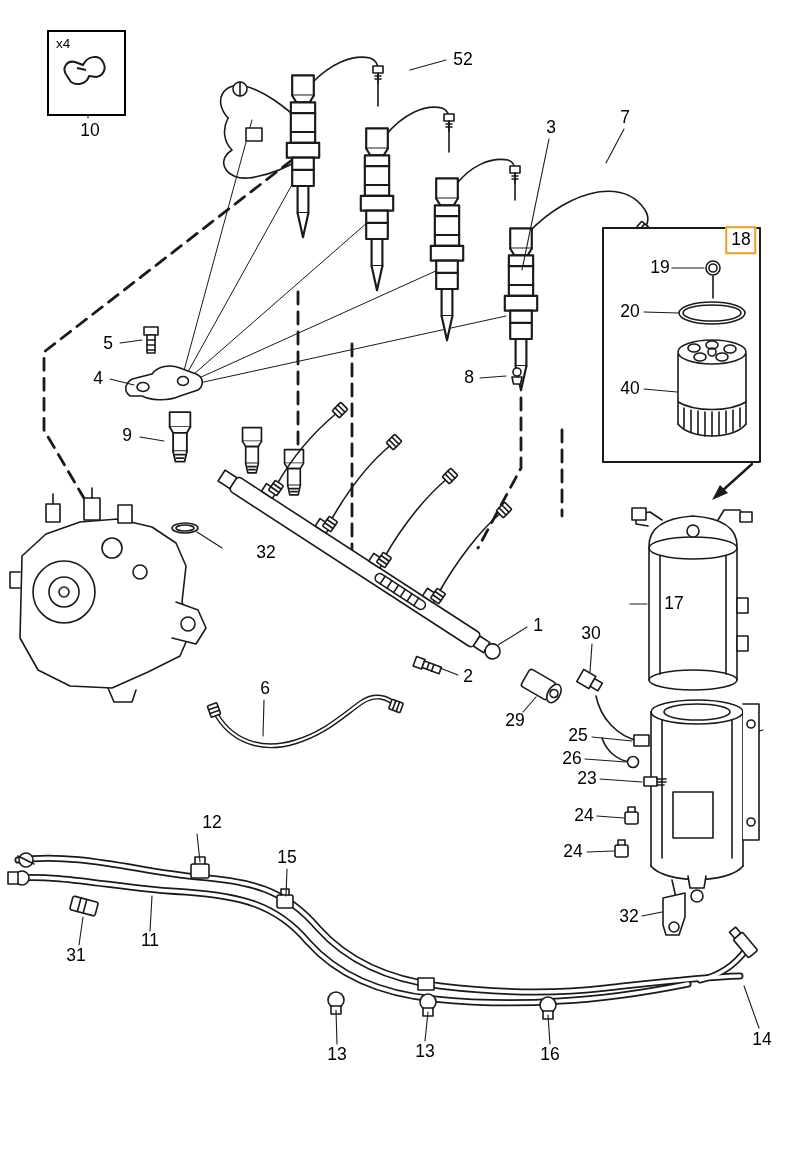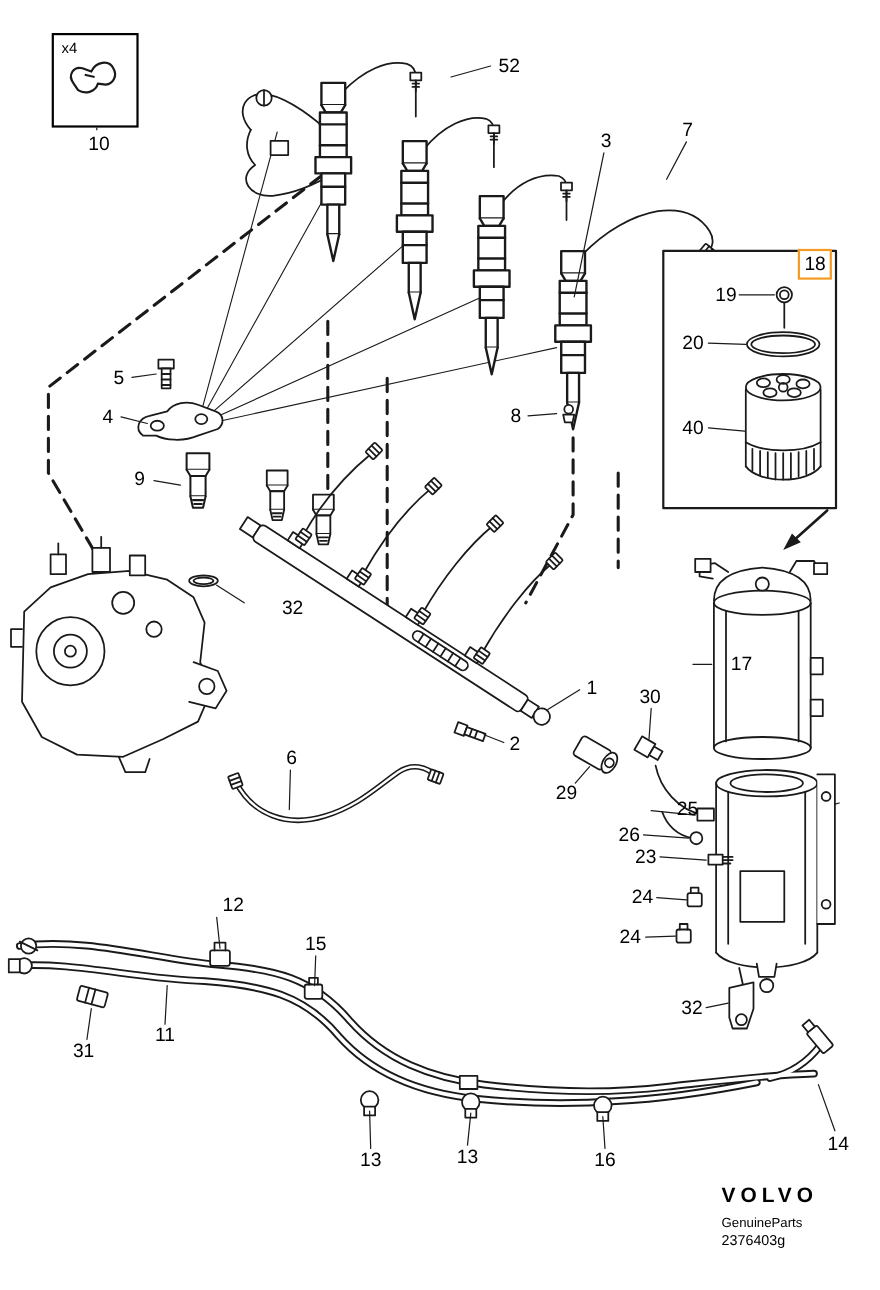--- a/index.html
+++ b/index.html
@@ -395,37 +395,32 @@
       <div class="callout" style="left: 108px; top: 344px;">5</div>
       <div class="callout" style="left: 98px; top: 379px;">4</div>
       <div class="callout" style="left: 127px; top: 436px;">9</div>
       <div class="callout" style="left: 234px; top: 553px; margin-left: 32px;">32</div>
       <div class="callout" style="left: 469px; top: 378px;">8</div>
       <div class="callout" style="left: 631px; top: 604px; margin-left: 43px;">17</div>
       <div class="callout" style="left: 538px; top: 626px;">1</div>
       <div class="callout" style="left: 591px; top: 634px;">30</div>
       <div class="callout" style="left: 468px; top: 677px;">2</div>
       <div class="callout" style="left: 515px; top: 721px;">29</div>
-      <div class="callout" style="left: 578px; top: 736px; margin-left: 47px;">25</div>
+      <div class="callout" style="left: 578px; top: 736px;">25</div>
       <div class="callout" style="left: 572px; top: 759px;">26</div>
       <div class="callout" style="left: 587px; top: 779px;">23</div>
       <div class="callout" style="left: 584px; top: 816px;">24</div>
       <div class="callout" style="left: 573px; top: 852px;">24</div>
       <div class="callout" style="left: 776px; top: 730px; margin-left: 36px;">22</div>
       <div class="callout" style="left: 629px; top: 917px;">32</div>
       <div class="callout" style="left: 265px; top: 689px;">6</div>
       <div class="callout" style="left: 197px; top: 823px; margin-left: 15px;">12</div>
       <div class="callout" style="left: 287px; top: 858px;">15</div>
       <div class="callout" style="left: 150px; top: 941px;">11</div>
       <div class="callout" style="left: 76px; top: 956px;">31</div>
       <div class="callout" style="left: 337px; top: 1055px;">13</div>
       <div class="callout" style="left: 425px; top: 1052px;">13</div>
       <div class="callout" style="left: 550px; top: 1055px;">16</div>
       <div class="callout" style="left: 762px; top: 1040px;">14</div>
     </div>
 
-  <div class="brand">
-    <div class="logo">VOLVO</div>
-    <div class="sub">GenuineParts</div>
-    <div class="num">2376403g</div>
-  </div>
 
 </div>
 
 </body></html>

